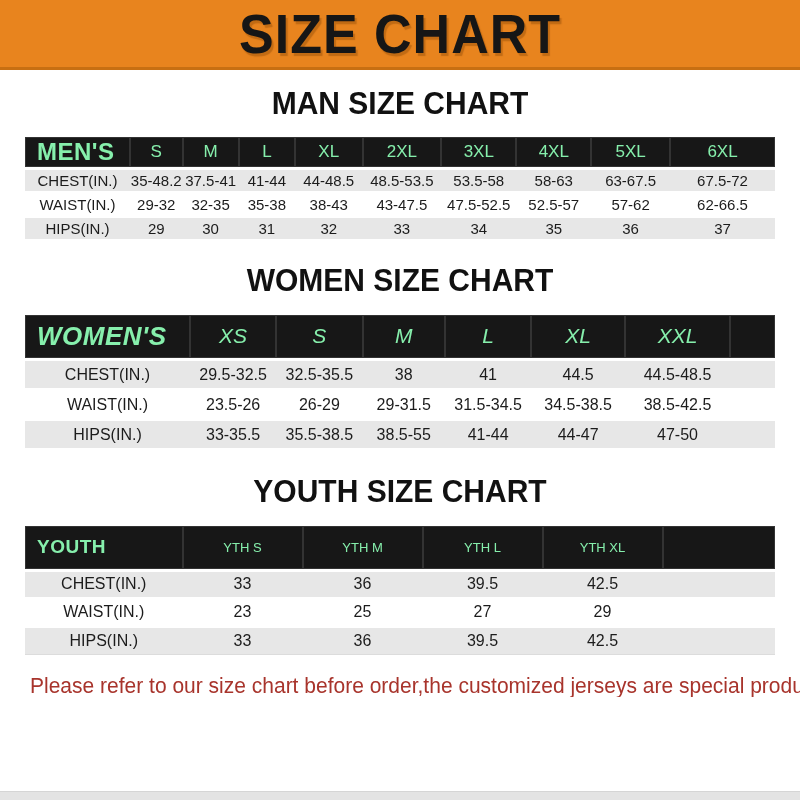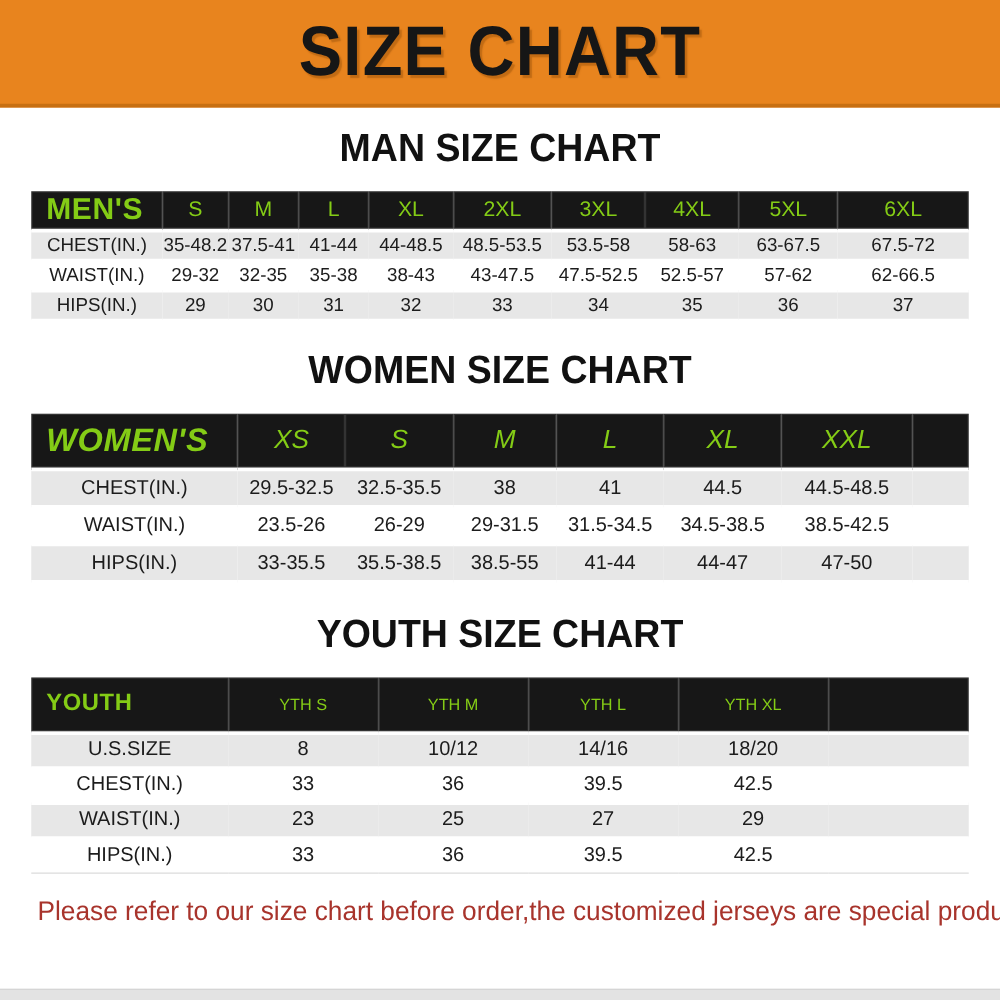--- a/index.html
+++ b/index.html
@@ -6,21 +6,21 @@
   html, body {
     width: 800px; height: 800px;
     background: #ffffff;
     font-family: "Liberation Sans", sans-serif;
     overflow: hidden;
   }
   .page { position: relative; width: 800px; height: 800px; background: #fff; }
 
   
   .banner {
-    height: 86px;
+    height: 70px;
     background: #E8841E;
     border-bottom: 3px solid #C76F12;
     display: flex; align-items: center; justify-content: center;
   }
   .banner h1 {
     font-size: 52px; font-weight: bold; color: #161616;
     letter-spacing: 1px;
     transform: scaleY(1.08);
     text-shadow: 2px 2px 1px rgba(120,60,0,0.35);
     white-space: nowrap;
@@ -39,21 +39,21 @@
 
   
   table.size-table {
     width: 93.75%;
     margin: 17px auto 0 auto;
     border-collapse: collapse;
     table-layout: fixed;
   }
   table.size-table thead th {
     background: #171717;
-    color: #84cc16;
+    color: #86efac;
     border-bottom: 3px solid #ffffff;
     box-shadow: inset 0 0 0 1px rgba(255,255,255,0.12);
     font-weight: normal;
     text-align: center;
     white-space: nowrap;
   }
   table.size-table thead th.bar-label {
     text-align: left;
     font-weight: bold;
     padding-left: 12px;
@@ -257,28 +257,20 @@
             <th class="bar-label">YOUTH</th>
             <th>YTH S</th>
             <th>YTH M</th>
             <th>YTH L</th>
             <th>YTH XL</th>
             <th></th>
           </tr>
         </thead>
       <tbody>
           <tr>
-            <td>U.S.SIZE</td>
-            <td>8</td>
-            <td>10/12</td>
-            <td>14/16</td>
-            <td>18/20</td>
-            <td></td>
-          </tr>
-          <tr>
             <td>CHEST(IN.)</td>
             <td>33</td>
             <td>36</td>
             <td>39.5</td>
             <td>42.5</td>
             <td></td>
           </tr>
           <tr>
             <td>WAIST(IN.)</td>
             <td>23</td>

